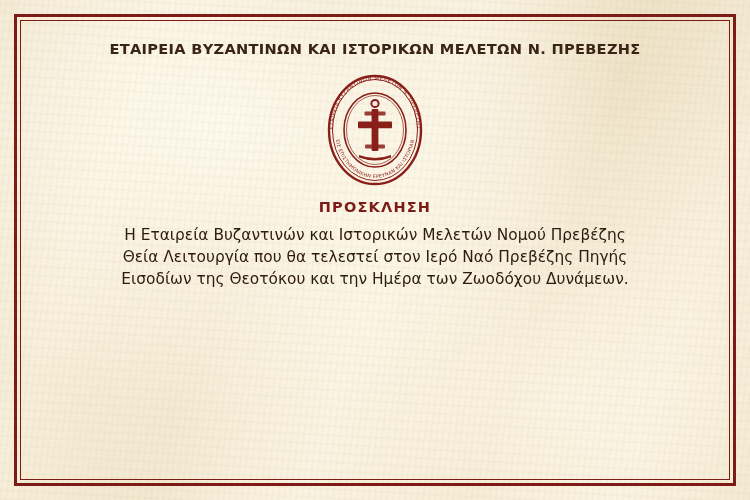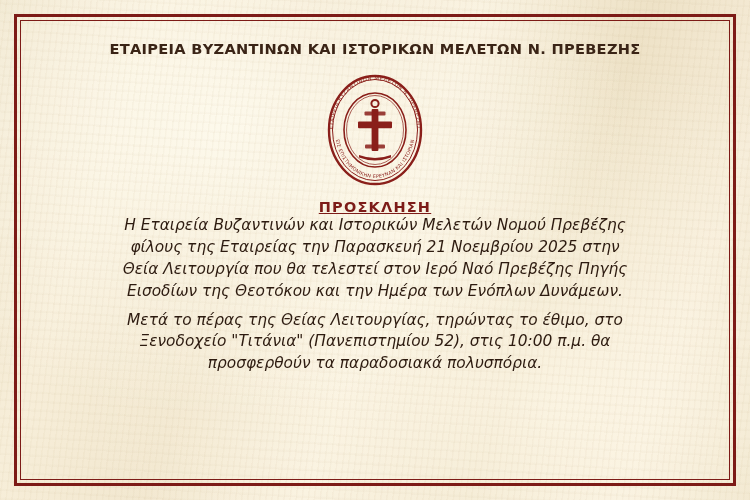--- a/index.html
+++ b/index.html
@@ -78,30 +78,28 @@
     height: 130px;
     display: block;
   }
   .invitation-heading {
     margin-top: 4px;
     font-size: 14.5px;
     font-weight: bold;
     color: #7d1b17;
     letter-spacing: 1.2px;
     text-align: center;
-    text-decoration: underline;
   }
   .body-text {
-    margin-top: 0;
+    margin-top: 10px;
     width: 646px;
     text-align: center;
     color: #2d1b10;
     font-size: 15.4px;
     line-height: 1.42;
-    font-style: italic;
   }
   .body-text .para {
     margin: 0;
   }
   .body-text .para + .para {
     margin-top: 7px;
   }
   .body-text .line {
     display: block;
     white-space: nowrap;
@@ -146,25 +144,19 @@
           <path d="M 49,90 Q 65,96 81,90 L 81,92.5 Q 65,98.5 49,92.5 Z"></path>
         </g>
       </svg>
     </div>
 
     <div class="invitation-heading">ΠΡΟΣΚΛΗΣΗ</div>
 
     <div class="body-text">
       <p class="para">
         <span class="line">Η Εταιρεία Βυζαντινών και Ιστορικών Μελετών Νομού Πρεβέζης</span>
-        <span class="line">φίλους της Εταιρείας την Παρασκευή 21 Νοεμβρίου 2025 στην</span>
         <span class="line">Θεία Λειτουργία που θα τελεστεί στον Ιερό Ναό Πρεβέζης Πηγής</span>
-        <span class="line">Εισοδίων της Θεοτόκου και την Ημέρα των Ενόπλων Δυνάμεων.</span>
-      </p>
-      <p class="para">
-        <span class="line">Μετά το πέρας της Θείας Λειτουργίας, τηρώντας το έθιμο, στο</span>
-        <span class="line">Ξενοδοχείο "Τιτάνια" (Πανεπιστημίου 52), στις 10:00 π.μ. θα</span>
-        <span class="line">προσφερθούν τα παραδοσιακά πολυσπόρια.</span>
+        <span class="line">Εισοδίων της Θεοτόκου και την Ημέρα των Ζωοδόχου Δυνάμεων.</span>
       </p>
     </div>
 
   </div>
 </div>
 
 </body></html>

